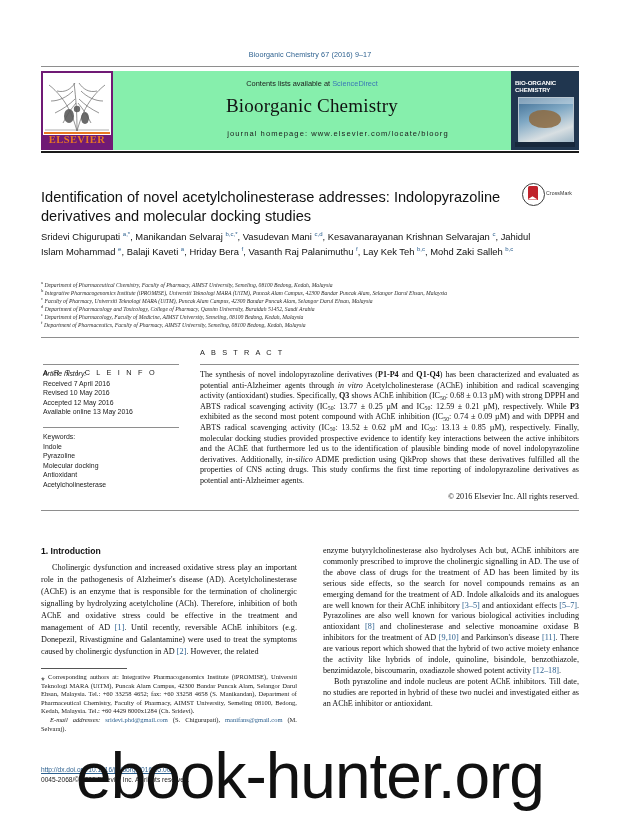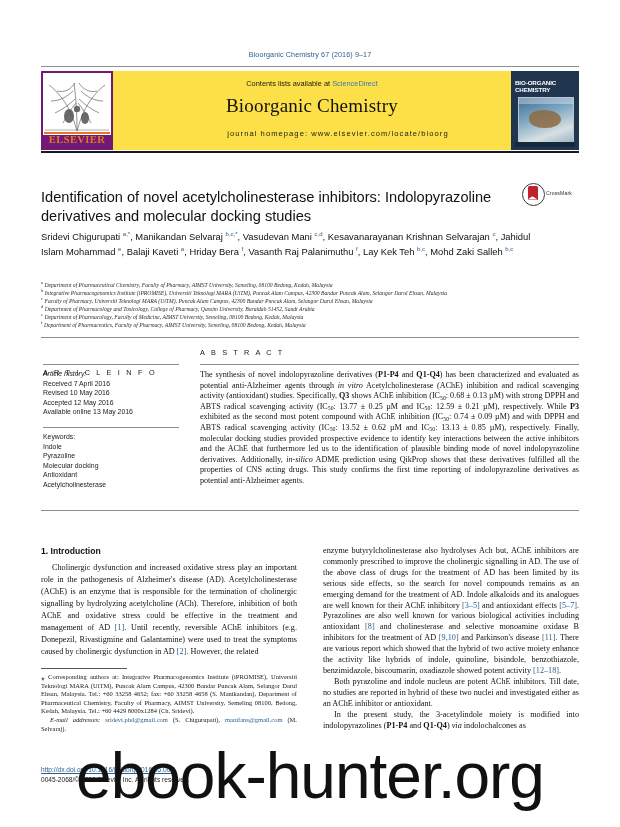--- a/index.html
+++ b/index.html
@@ -52,21 +52,21 @@
     position: absolute;
     left: 0; top: 0;
     width: 72px; height: 79px;
     background: #701a75;
     overflow: hidden;
   }
   .mast-center {
     position: absolute;
     left: 72px; top: 0;
     width: 398px; height: 79px;
-    background: #fde047;
+    background: #86efac;
   }
   .mast-right {
     position: absolute;
     left: 470px; top: 0;
     width: 68px; height: 79px;
     background: #20364f;
     overflow: hidden;
   }
   .contents-line {
     position: absolute;
@@ -429,21 +429,21 @@
       <div class="cov-title">BIO-ORGANIC CHEMISTRY</div>
       <div class="cov-img">
         <div class="cov-strip"></div>
         <div class="cov-blob"></div>
       </div>
       <div class="cov-foot"></div>
     </div>
   </div>
   <div class="rule-thick"></div>
 
-  <h1 class="title">Identification of novel acetylcholinesterase inhibitors: Indolopyrazoline derivatives and molecular docking studies</h1>
+  <h1 class="title">Identification of novel acetylcholinesterase addresses: Indolopyrazoline derivatives and molecular docking studies</h1>
 
   <div class="crossmark">
     <div class="cm-circle"></div>
     <div class="cm-inner"></div>
     <div class="cm-notch"></div>
     <div class="cm-text">CrossMark</div>
   </div>
 
   <div class="authors">Sridevi Chigurupati <sup>a,*</sup>, Manikandan Selvaraj <sup>b,c,*</sup>, Vasudevan Mani <sup>c,d</sup>, Kesavanarayanan Krishnan Selvarajan <sup>c</sup>, Jahidul Islam Mohammad <sup>e</sup>, Balaji Kaveti <sup>a</sup>, Hriday Bera <sup>f</sup>, Vasanth Raj Palanimuthu <sup>f</sup>, Lay Kek Teh <sup>b,c</sup>, Mohd Zaki Salleh <sup>b,c</sup></div>
   <div class="affils">
@@ -476,30 +476,30 @@
     <div>
         <div>Indole</div>
         <div>Pyrazoline</div>
         <div>Molecular docking</div>
         <div>Antioxidant</div>
         <div>Acetylcholinesterase</div>
       </div>
   </div>
 
   <div class="abstract">The synthesis of novel indolopyrazoline derivatives (<b>P1-P4</b> and <b>Q1-Q4</b>) has been characterized and evaluated as potential anti-Alzheimer agents through <i>in vitro</i> Acetylcholinesterase (AChE) inhibition and radical scavenging activity (antioxidant) studies. Specifically, <b>Q3</b> shows AChE inhibition (IC<sub>50</sub>: 0.68 ± 0.13 µM) with strong DPPH and ABTS radical scavenging activity (IC<sub>50</sub>: 13.77 ± 0.25 µM and IC<sub>50</sub>: 12.59 ± 0.21 µM), respectively. While <b>P3</b> exhibited as the second most potent compound with AChE inhibition (IC<sub>50</sub>: 0.74 ± 0.09 µM) and with DPPH and ABTS radical scavenging activity (IC<sub>50</sub>: 13.52 ± 0.62 µM and IC<sub>50</sub>: 13.13 ± 0.85 µM), respectively. Finally, molecular docking studies provided prospective evidence to identify key interactions between the active inhibitors and the AChE that furthermore led us to the identification of plausible binding mode of novel indolopyrazoline derivatives. Additionally, <i>in-silico</i> ADME prediction using QikProp shows that these derivatives fulfilled all the properties of CNS acting drugs. This study confirms the first time reporting of indolopyrazoline derivatives as potential anti-Alzheimer agents.</div>
+  <div class="copyright">© 2016 Elsevier Inc. All rights reserved.</div>
   <div class="rule-info-bot"></div>
 
   <div class="sec-title">1. Introduction</div>
   <div class="col-left">
       <p>Cholinergic dysfunction and increased oxidative stress play an important role in the pathogenesis of Alzheimer's disease (AD). Acetylcholinesterase (AChE) is an enzyme that is responsible for the termination of cholinergic signalling by hydrolyzing acetylcholine (ACh). Therefore, inhibition of both AChE and oxidative stress could be effective in the treatment and management of AD <span class="ref">[1]</span>. Until recently, reversible AChE inhibitors (e.g. Donepezil, Rivastigmine and Galantamine) were used to treat the symptoms caused by cholinergic dysfunction in AD <span class="ref">[2]</span>. However, the related</p>
     </div>
   <div class="col-right">
       <p class="noind">enzyme butyrylcholinesterase also hydrolyses Ach but, AChE inhibitors are commonly prescribed to improve the cholinergic signalling in AD. The use of the above class of drugs for the treatment of AD has been limited by its serious side effects, so the search for novel compounds remains as an emerging demand for the treatment of AD. Indole alkaloids and its analogues are well known for their AChE inhibitory <span class="ref">[3–5]</span> and antioxidant effects <span class="ref">[5–7]</span>. Pyrazolines are also well known for various biological activities including antioxidant <span class="ref">[8]</span> and cholinesterase and selective monoamine oxidase B inhibitors for the treatment of AD <span class="ref">[9,10]</span> and Parkinson's disease <span class="ref">[11]</span>. There are various report which showed that the hybrid of two active moiety enhance the activity like hybrids of indole, quinoline, bisindole, benzothiazole, benzimidazole, biscoumarin, oxadiazole showed potent activity <span class="ref">[12–18]</span>.</p>
       <p>Both pyrazoline and indole nucleus are potent AChE inhibitors. Till date, no studies are reported in hybrid of these two nuclei and investigated either as an AChE inhibitor or antioxidant.</p>
-      <p>In the present study, the 3-acetylindole moiety is modified into indolopyrazolines (<b>P1-P4</b> and <b>Q1-Q4</b>) <i>via</i> indolochalcones as</p>
     </div>
 
   <div class="fn-rule"></div>
   <div class="footnote">
     <div><span class="star">⁎</span> Corresponding authors at: Integrative Pharmacogenomics Institute (iPROMISE), Universiti Teknologi MARA (UiTM), Puncak Alam Campus, 42300 Bandar Puncak Alam, Selangor Darul Ehsan, Malaysia. Tel.: +60 33258 4652; fax: +60 33258 4658 (S. Manikandan), Department of Pharmaceutical Chemistry, Faculty of Pharmacy, AIMST University, Semeling 08100, Bedong, Kedah, Malaysia. Tel.: +60 4429 8000x1284 (Ch. Sridevi).</div>
     <div style="text-indent:9px"><span class="em">E-mail addresses:</span> <span class="lnk">sridevi.phd@gmail.com</span> (S. Chigurupati), <span class="lnk">manifans@gmail.com</span> (M. Selvaraj).</div>
   </div>
 
   <div class="doi">http://dx.doi.org/10.1016/j.bioorg.2016.05.002</div>
   <div class="issn">0045-2068/© 2016 Elsevier Inc. All rights reserved.</div>

